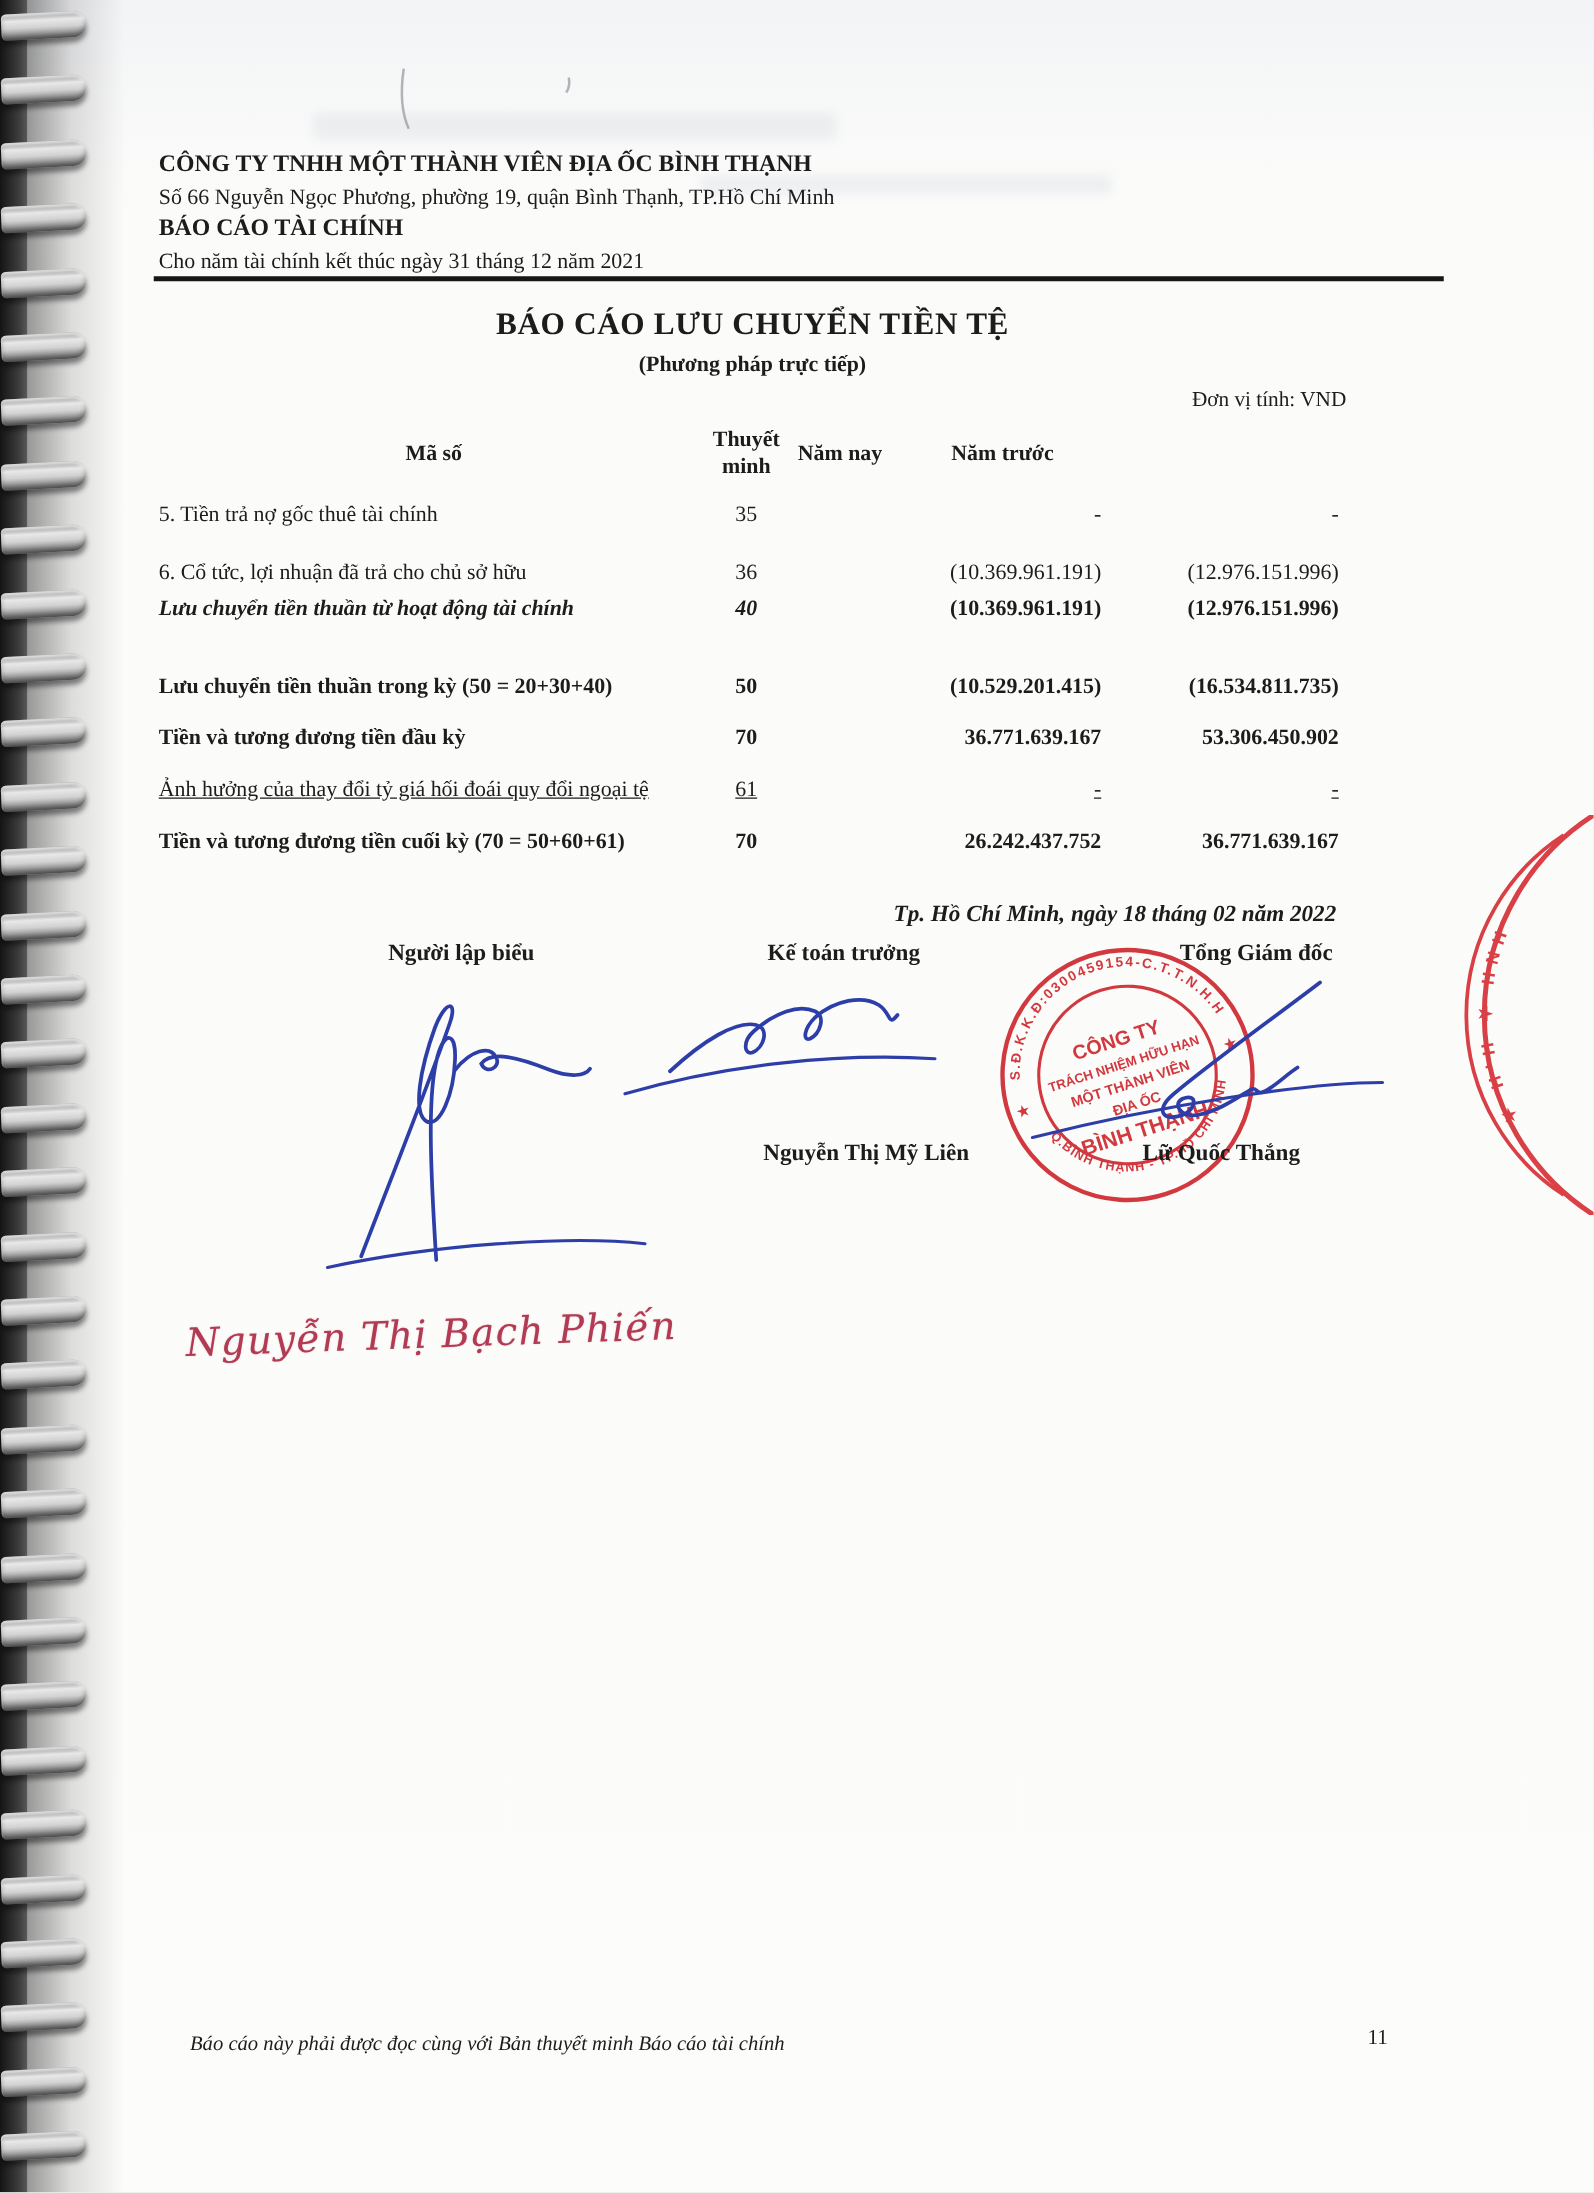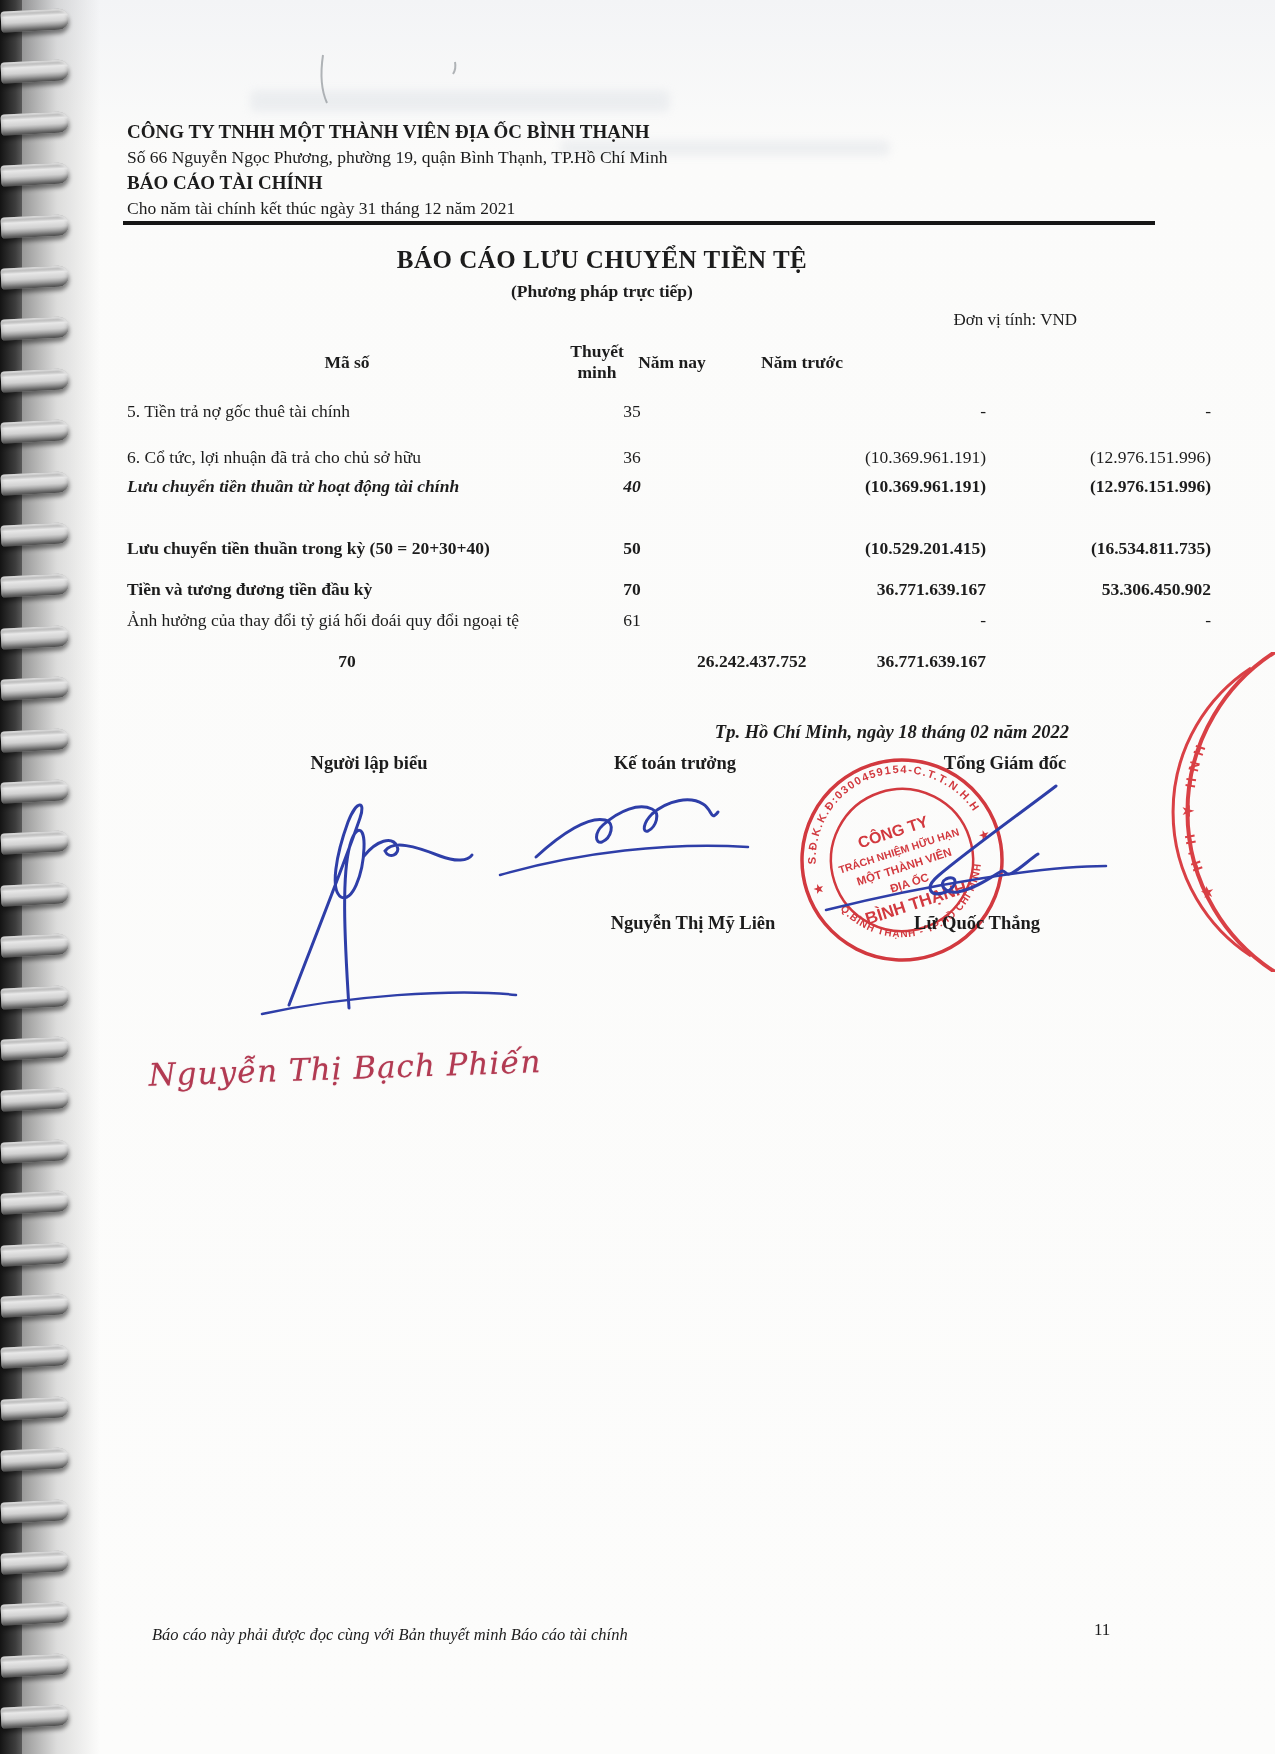--- a/index.html
+++ b/index.html
@@ -32,25 +32,25 @@
   .unit{position:absolute;left:127px;top:310px;width:950px;text-align:right;font-size:17px;z-index:4;}
   
   .tbl{position:absolute;left:127px;top:336px;width:950px;z-index:4;font-size:17.5px;}
   .trow{display:grid;grid-template-columns:440px 60px 90px 170px 190px;align-items:start;}
   .thead{align-items:center;font-weight:bold;min-height:52px;}
   .thead>div{text-align:center;}
   .c-label{text-align:left;}
   .c-code{text-align:center;}
   .c-note{text-align:center;}
   .c-num{text-align:right;padding-right:6px;}
-  .r{line-height:26px;gap:35px;}
+  .r{line-height:26px;}
   .b{font-weight:bold;}
   .bi{font-weight:bold;font-style:italic;}
   .mt10{margin-top:10px}.mt4{margin-top:20px}.mt3{margin-top:3px}
-  .mt36{margin-top:36px}.mt15{margin-top:15px}.mt16{margin-top:5px;align-items:center;}
+  .mt36{margin-top:36px}.mt15{margin-top:15px}.mt16{margin-top:16px;align-items:center;text-decoration:underline;}
   
   .place-date{position:absolute;left:127px;top:722px;width:942px;text-align:right;
     font-size:18.5px;font-weight:bold;font-style:italic;z-index:5;}
   .role{position:absolute;top:753px;transform:translateX(-50%);font-size:18.5px;font-weight:bold;z-index:5;white-space:nowrap;margin-left:27px;}
   .role1{left:342px;} .role2{left:648px;} .role3{left:978px;}
   .sig-name{position:absolute;top:913px;transform:translateX(-50%);font-size:18.5px;font-weight:bold;z-index:6;white-space:nowrap;}
   .name2{left:672px;margin-left:21px;} .name3{left:977px;}
   .preparer-script{position:absolute;left:345px;top:1050px;transform:translateX(-50%) rotate(-2deg);
     font-style:italic;font-size:31px;color:#b23a52;letter-spacing:1px;z-index:5;white-space:nowrap;
     font-family:"DejaVu Serif",serif;text-shadow:0 0 1px rgba(178,58,82,.5);}
@@ -167,20 +167,21 @@
       <div class="c-num">53.306.450.902</div>
     </div>
     <div class="trow r mt16">
       <div class="c-label">Ảnh hưởng của thay đổi tỷ giá hối đoái quy đổi ngoại tệ</div>
       <div class="c-code">61</div>
       <div class="c-note"></div>
       <div class="c-num">-</div>
       <div class="c-num">-</div>
     </div>
     <div class="trow r mt15 b">
+      <div class="c-label">Tiền và tương đương tiền cuối kỳ (70 = 50+60+61)</div>
       <div class="c-code">70</div>
       <div class="c-note"></div>
       <div class="c-num">26.242.437.752</div>
       <div class="c-num">36.771.639.167</div>
     </div>
   </div>
 
   <div class="place-date">Tp. Hồ Chí Minh, ngày 18 tháng 02 năm 2022</div>
   <div class="role role1">Người lập biểu</div>
   <div class="role role2">Kế toán trưởng</div>

